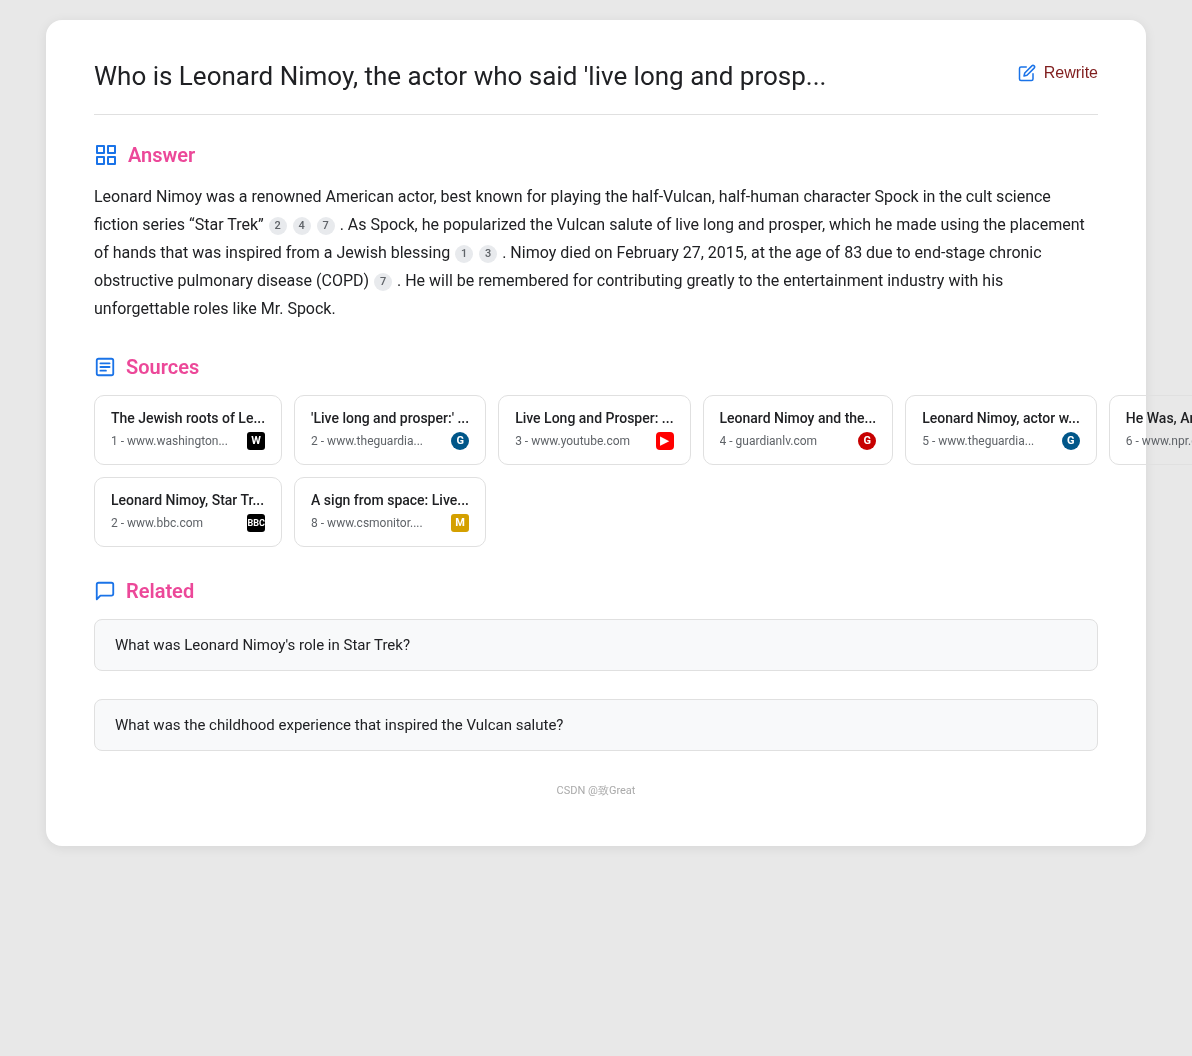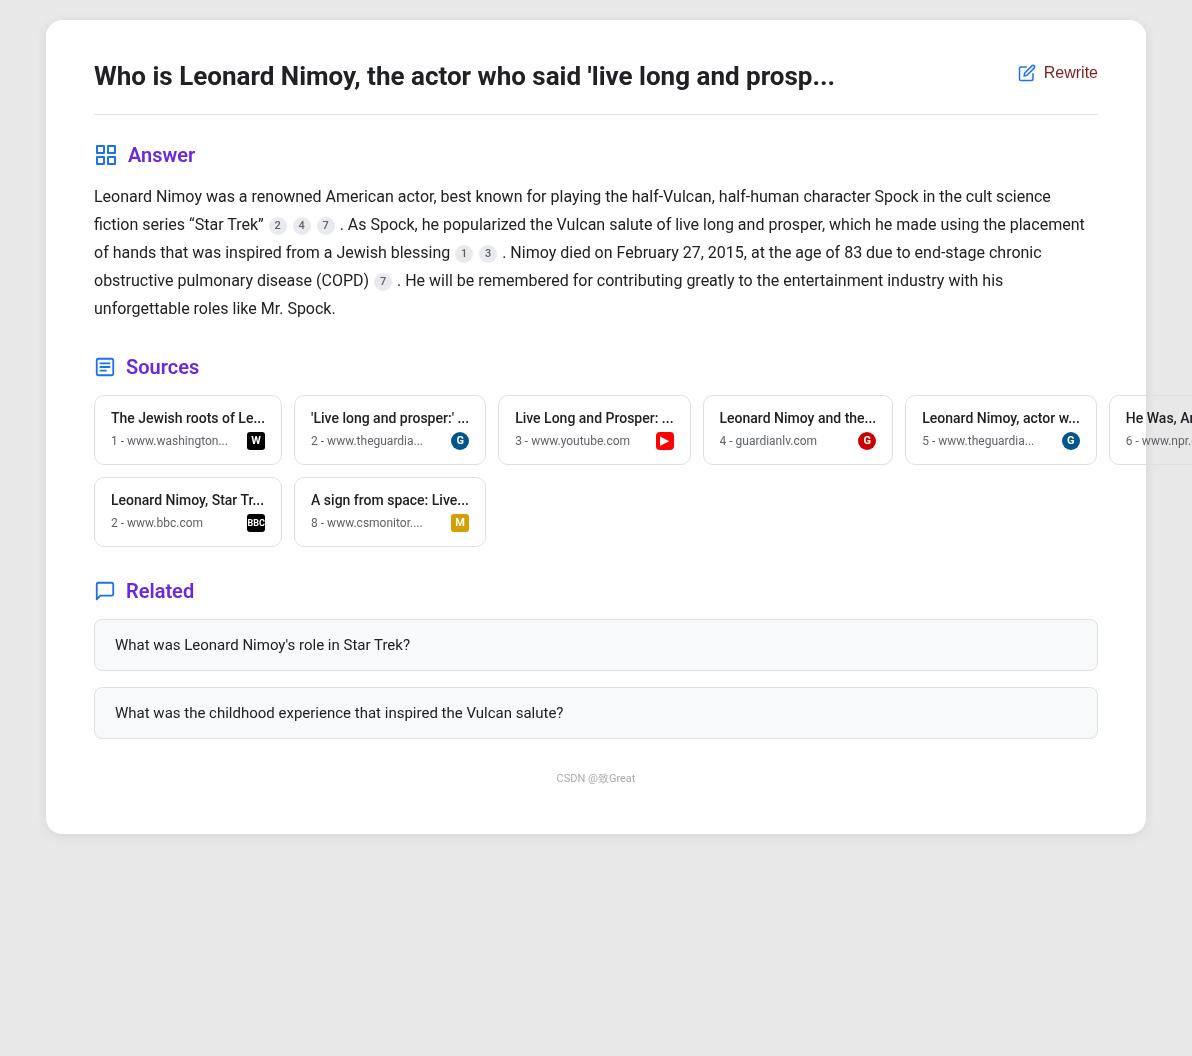--- a/index.html
+++ b/index.html
@@ -23,21 +23,21 @@
     .header-row {
       display: flex;
       justify-content: space-between;
       align-items: flex-start;
       padding-bottom: 20px;
       border-bottom: 1px solid #e0e0e0;
       margin-bottom: 28px;
     }
     .page-title {
       font-size: 26px;
-      font-weight: 700;
+      font-weight: 400;
       color: #202124;
       line-height: 1.3;
       flex: 1;
       padding-right: 24px;
     }
     .rewrite-btn {
       display: flex;
       align-items: center;
       gap: 8px;
       color: #7f1d1d;
@@ -63,21 +63,21 @@
       margin-bottom: 16px;
     }
     .section-icon {
       color: #1a73e8;
       display: flex;
       align-items: center;
     }
     .section-title {
       font-size: 20px;
       font-weight: 600;
-      color: #6d28d9;
+      color: #ec4899;
     }
     .answer-text {
       font-size: 16px;
       line-height: 1.75;
       color: #202124;
     }
     .citation {
       display: inline-flex;
       align-items: center;
       justify-content: center;
@@ -141,21 +141,21 @@
     .favicon-wp { background: #000; color: #fff; }
     .favicon-guardian { background: #005689; color: #fff; border-radius: 50%; }
     .favicon-yt { background: #ff0000; color: #fff; border-radius: 4px; }
     .favicon-guardian-red { background: #c70000; color: #fff; border-radius: 50%; }
     .favicon-npr { background: #737373; color: #fff; }
     .favicon-bbc { background: #000; color: #fff; }
     .favicon-csm { background: #d4a000; color: #fff; }
     .related-list {
       display: flex;
       flex-direction: column;
-      gap: 16px;
+      gap: 28px;
     }
     .related-item {
       background: #f8f9fa;
       border: 1px solid #e0e0e0;
       border-radius: 8px;
       padding: 16px 20px;
       font-size: 15px;
       color: #202124;
       cursor: pointer;
       transition: background 0.15s;

